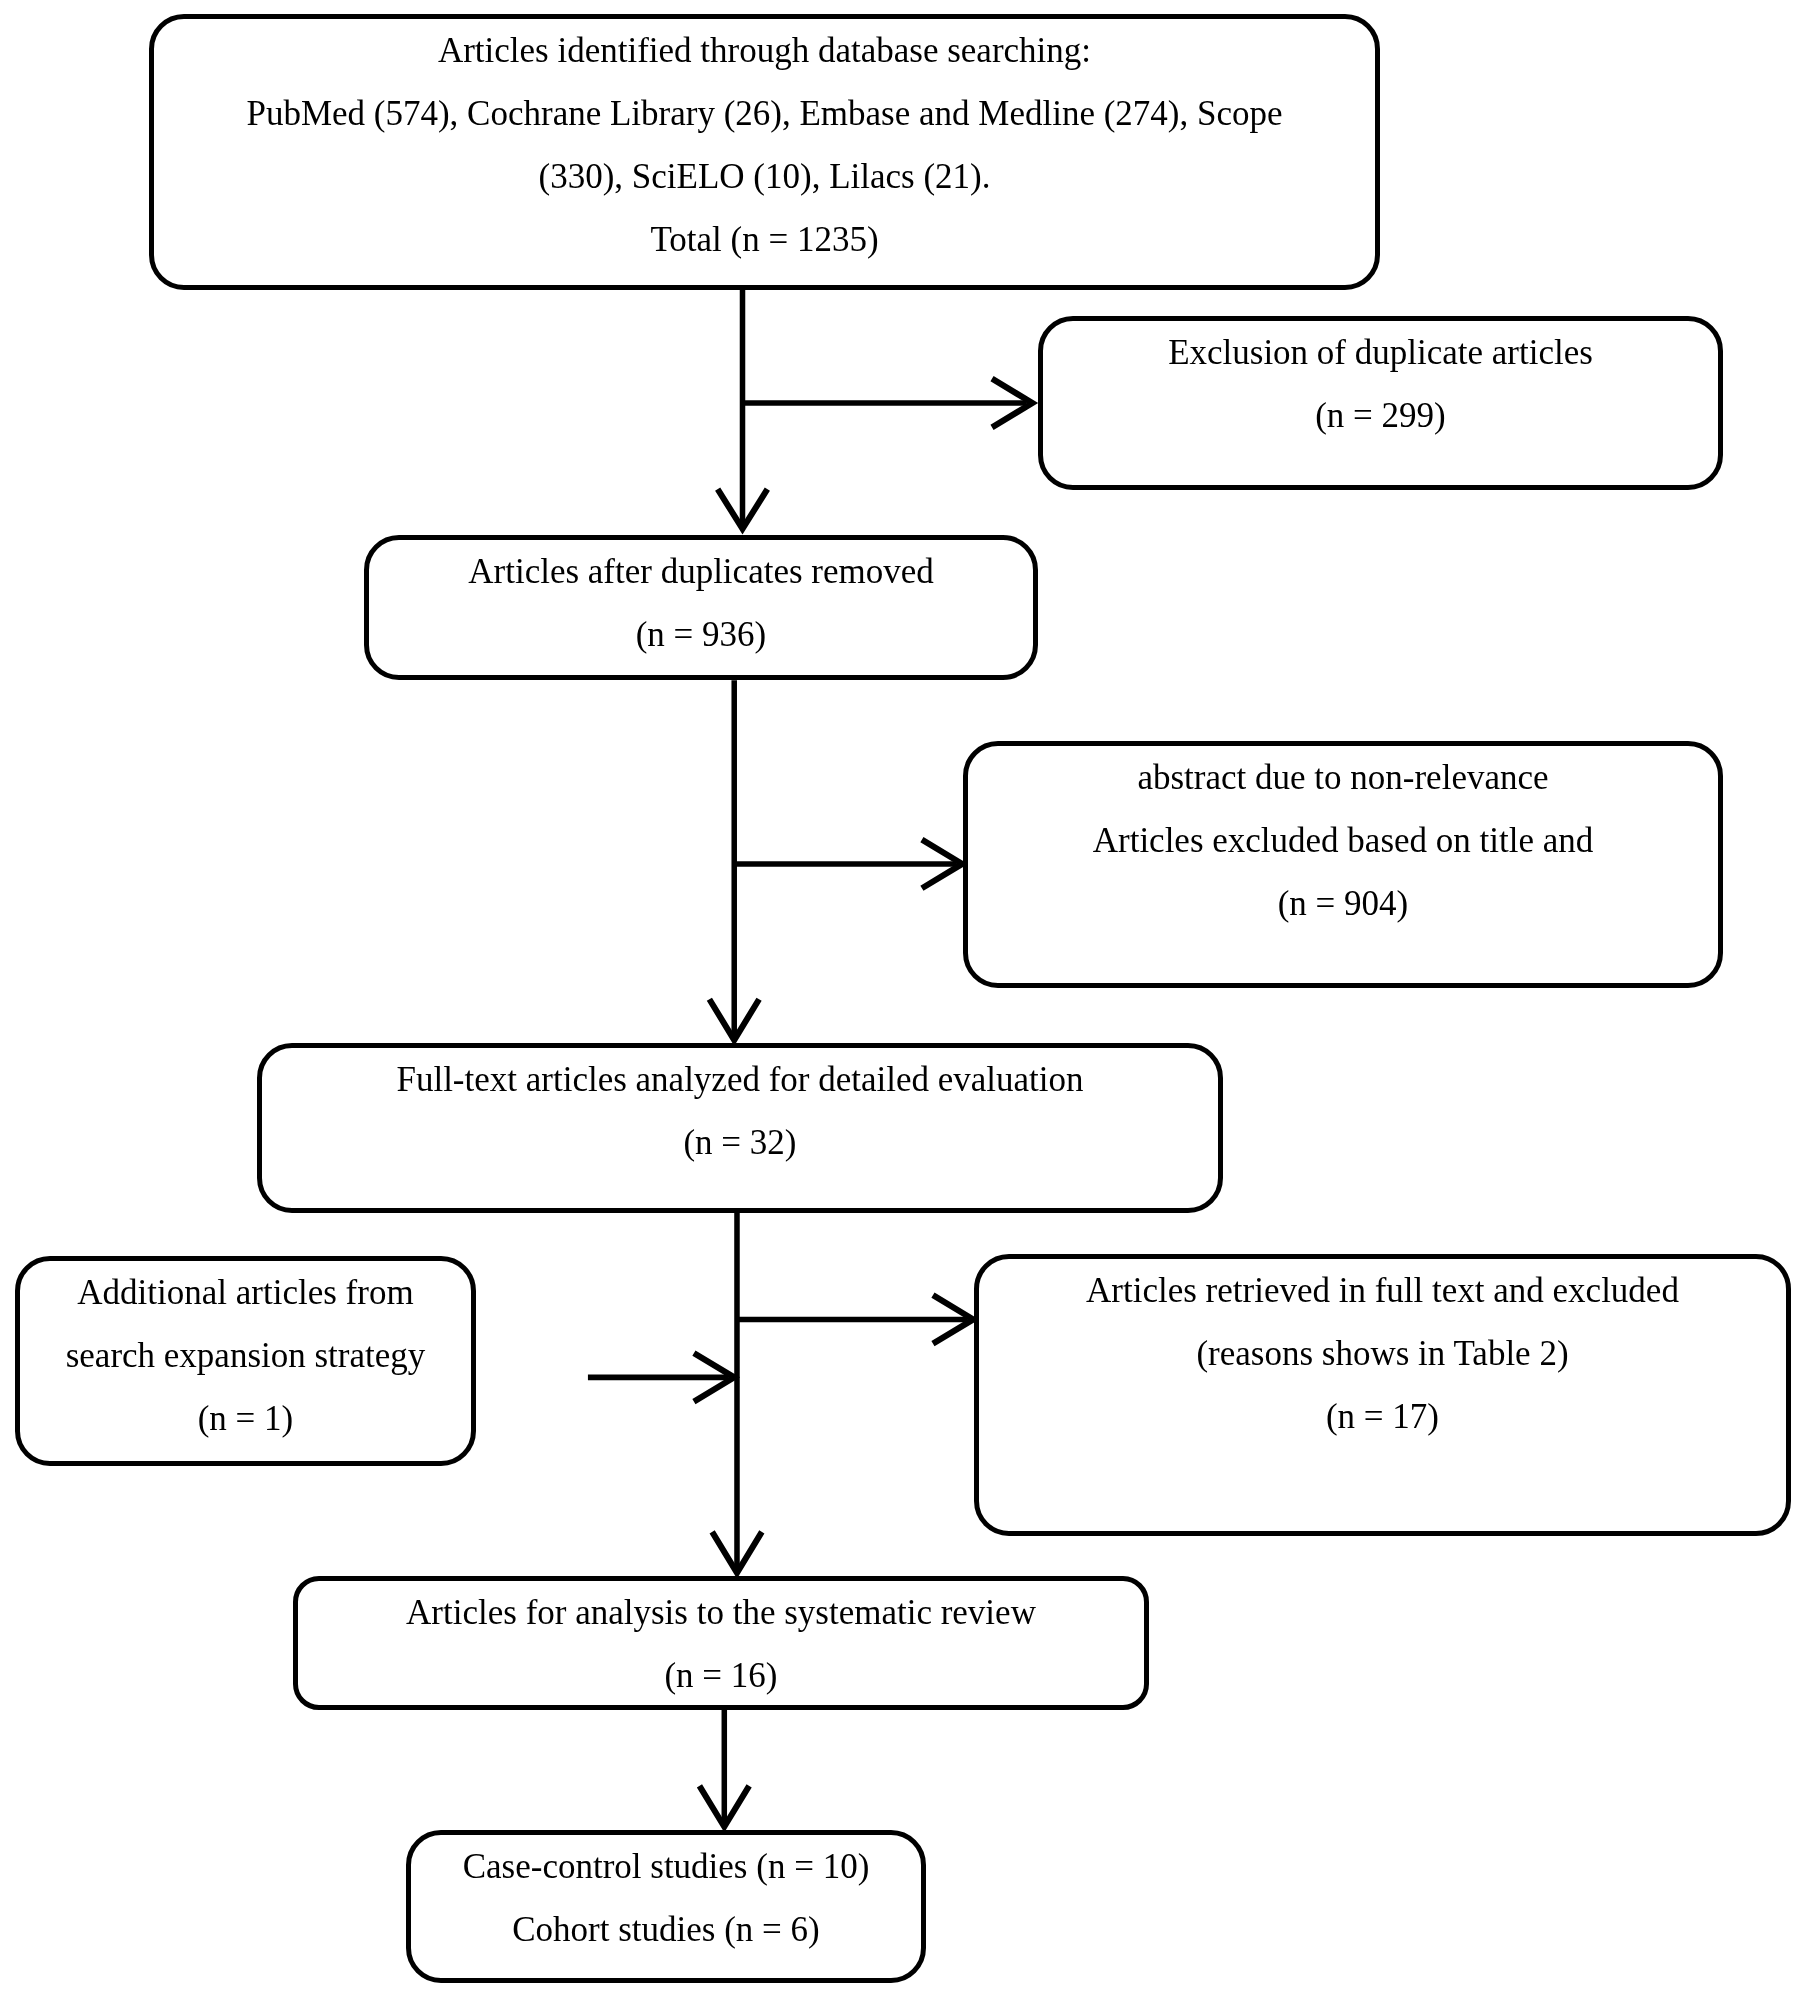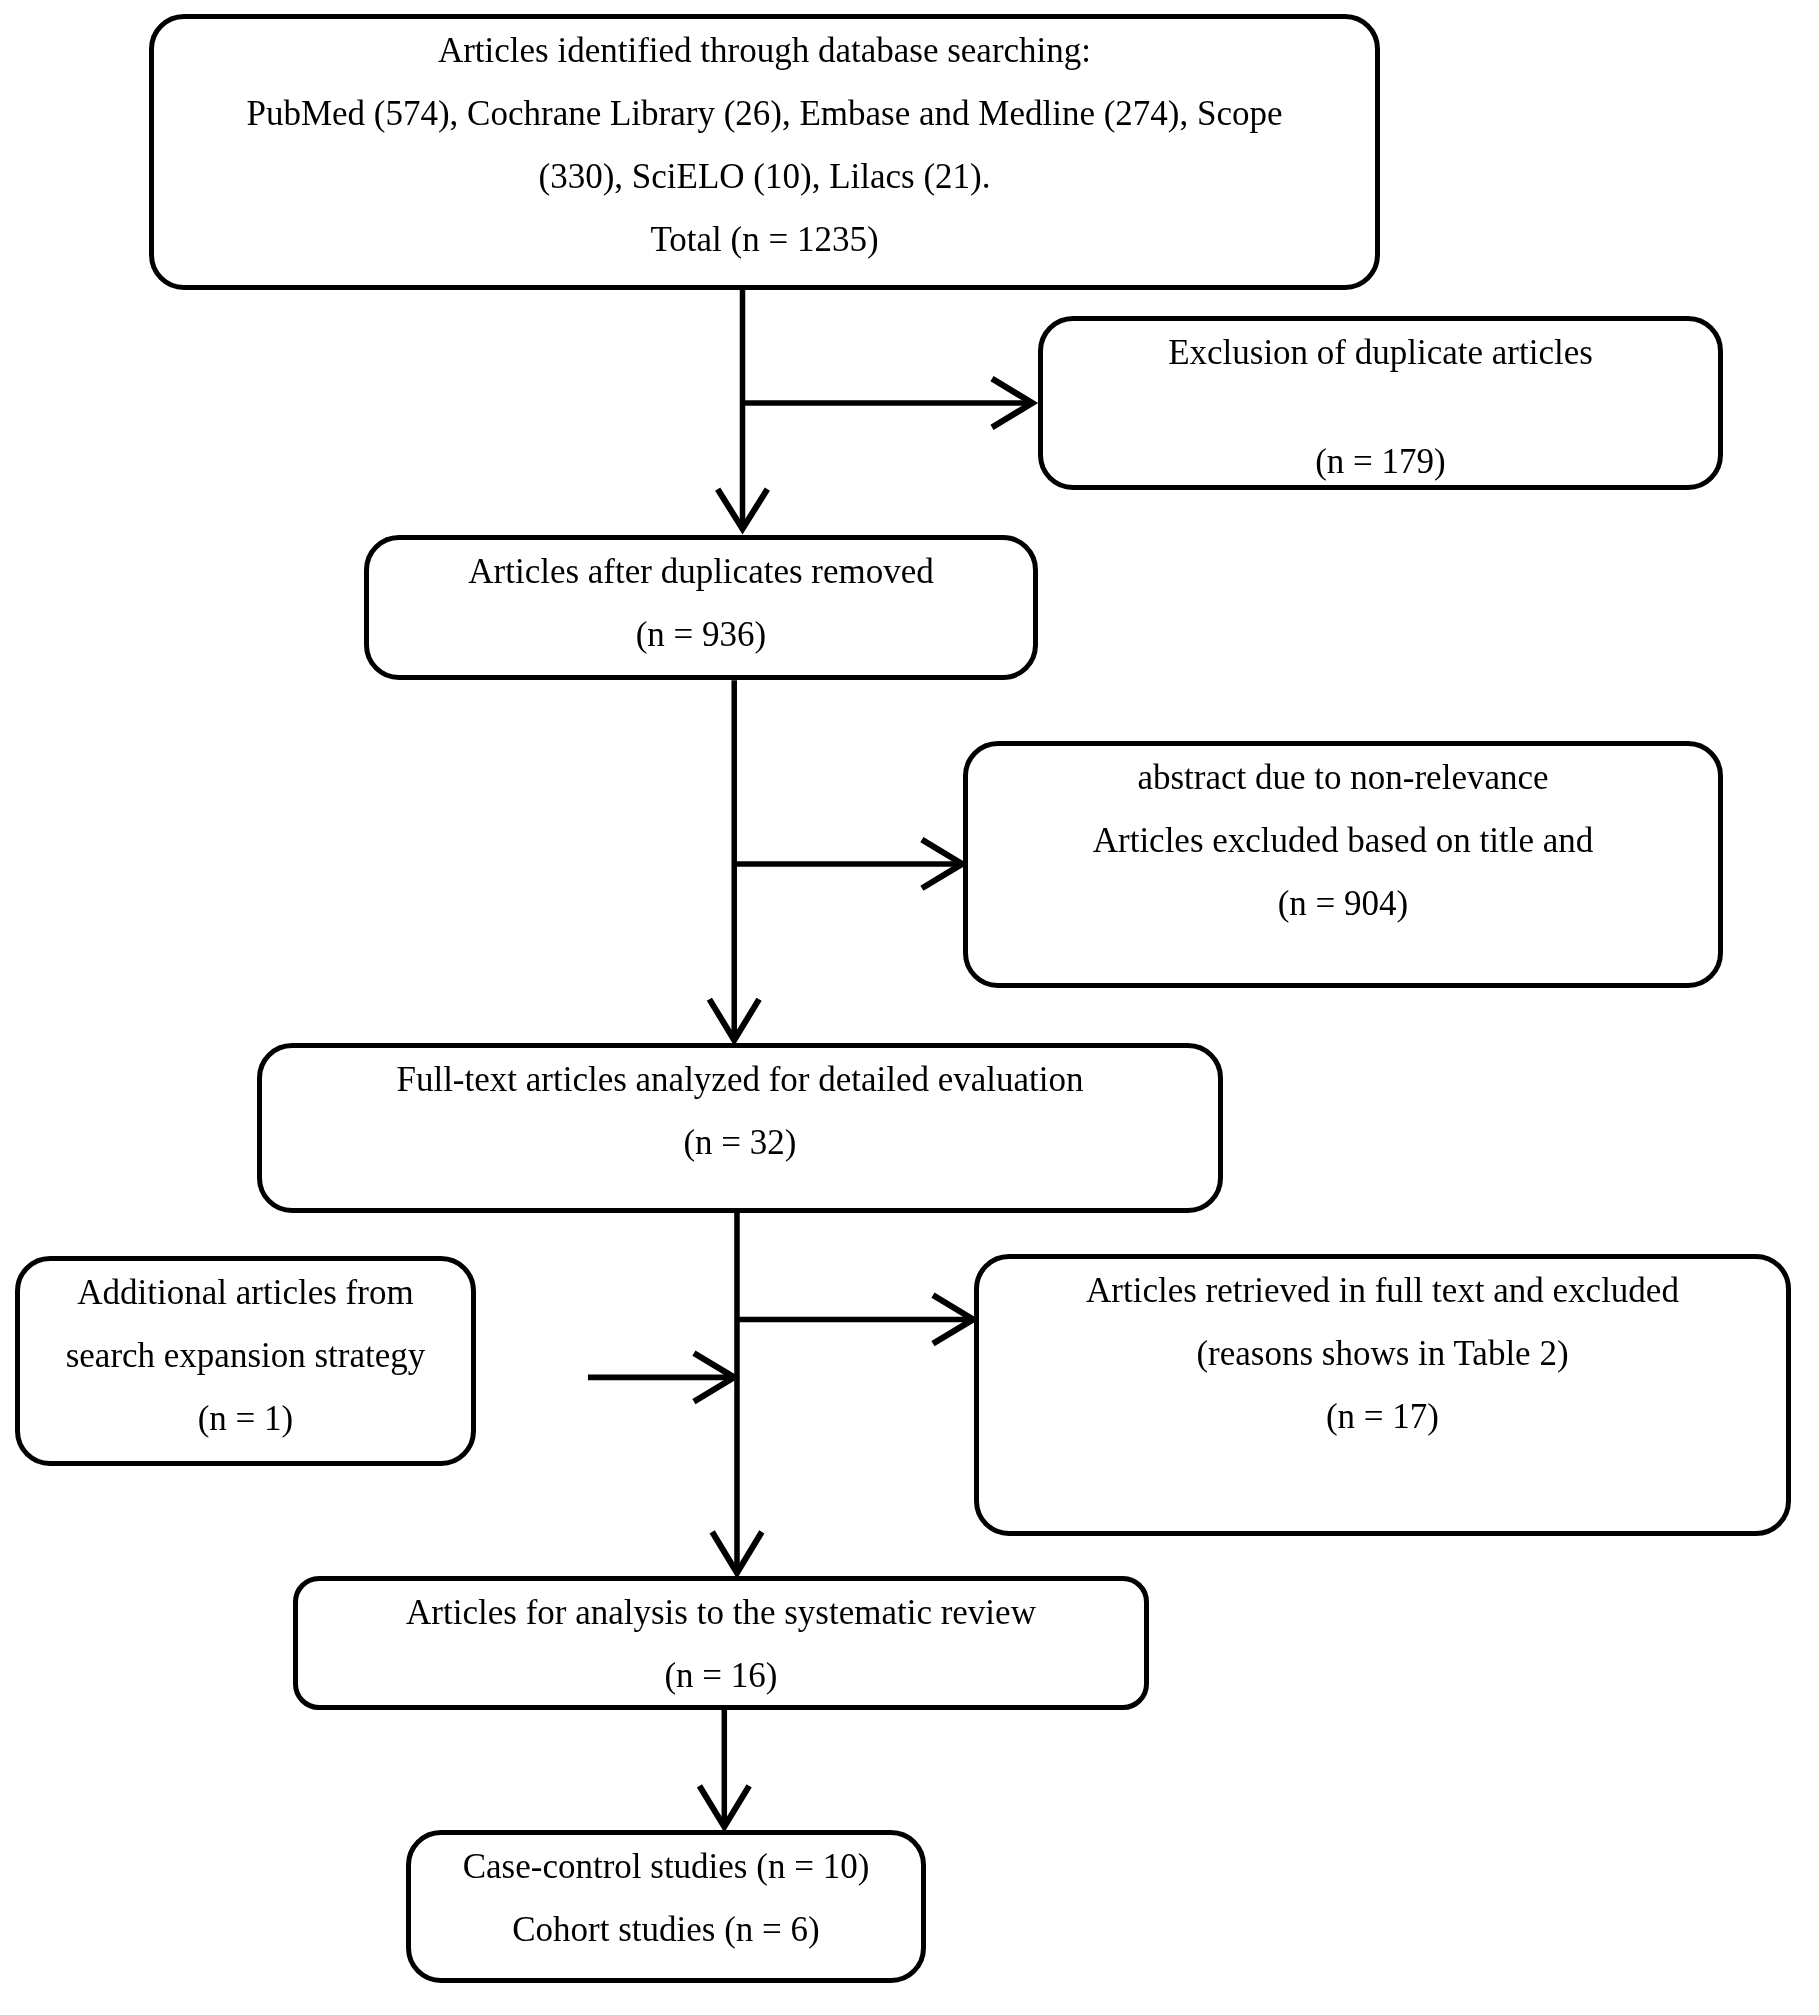--- a/index.html
+++ b/index.html
@@ -36,21 +36,21 @@
     font-size: 35px;
     line-height: 63px;
     padding: 0 22px;
   }
   .flow-box .bline {
     display: block;
     white-space: nowrap;
   }
   
   #box-identified          { left: 149px;  top: 14px;   width: 1231px; height: 276px; }
-  #box-duplicates-excluded { left: 1038px; top: 316px;  width: 685px; height: 174px; gap: 46px; }
+  #box-duplicates-excluded { left: 1038px; top: 316px;  width: 685px; height: 174px; }
   #box-after-duplicates    { left: 364px;  top: 535px;  width: 674px; height: 145px; }
   #box-title-abstract      { left: 963px; top: 741px; width: 760px; height: 247px; }
   #box-fulltext            { left: 257px;  top: 1043px; width: 966px; height: 170px; }
   #box-additional          { left: 15px;   top: 1256px; width: 461px; height: 210px; }
   #box-retrieved-excluded  { left: 974px; top: 1254px; width: 817px; height: 282px; }
   #box-analysis            { left: 293px;  top: 1576px; width: 856px; height: 134px; border-radius: 26px; }
   #box-final               { left: 406px;  top: 1830px; width: 520px; height: 153px; }
 
   .arrow-line {
     stroke: #000000;
@@ -106,21 +106,21 @@
 
   <div class="flow-box" id="box-identified">
     <span class="bline">Articles identified through database searching:</span>
     <span class="bline">PubMed (574), Cochrane Library (26), Embase and Medline (274), Scope</span>
     <span class="bline">(330), SciELO (10), Lilacs (21).</span>
     <span class="bline">Total (n = 1235)</span>
   </div>
 
   <div class="flow-box" id="box-duplicates-excluded">
     <span class="bline">Exclusion of duplicate articles</span>
-    <span class="bline">(n = 179)</span>
+    <span class="bline">(n = 299)</span>
   </div>
 
   <div class="flow-box" id="box-after-duplicates">
     <span class="bline">Articles after duplicates removed</span>
     <span class="bline">(n = 936)</span>
   </div>
 
   <div class="flow-box" id="box-title-abstract">
     <span class="bline">abstract due to non-relevance</span>
     <span class="bline">Articles excluded based on title and</span>

